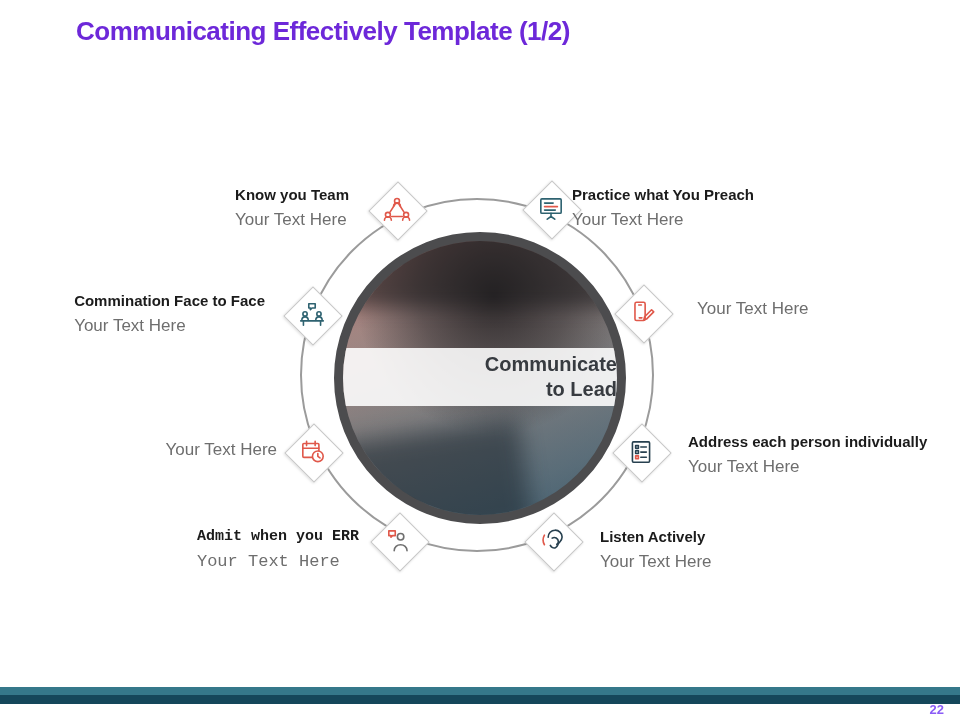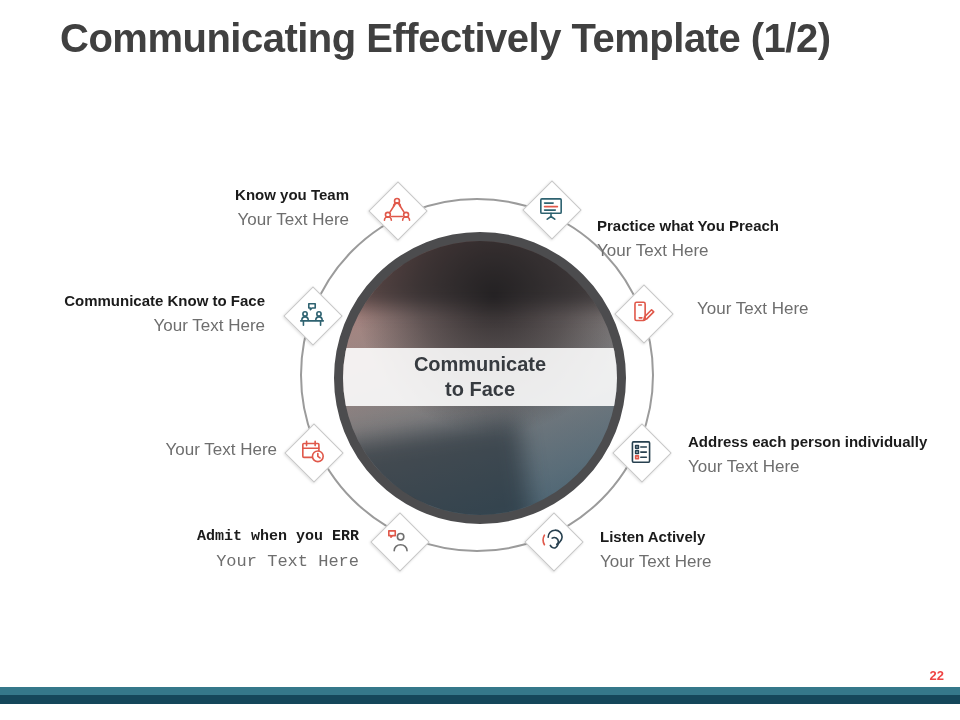--- a/index.html
+++ b/index.html
@@ -1,81 +1,81 @@
 <!DOCTYPE html>
 <html><head>
 <meta charset="utf-8">
 <style>
   html,body{margin:0;padding:0;background:#fff;}
   .slide{position:relative;width:960px;height:720px;background:#ffffff;overflow:hidden;
          font-family:"Liberation Sans",sans-serif;}
-  .page-title{position:absolute;left:60px;top:16px;font-size:40px;font-weight:700;color:#404040;
+  .page-title{position:absolute;left:76px;top:16px;font-size:26px;font-weight:700;color:#6d28d9;
               letter-spacing:-0.5px;white-space:nowrap;}
 
   
   .outer-ring{position:absolute;left:300px;top:198px;width:354px;height:354px;
               border:2px solid #9b9b9b;border-radius:50%;box-sizing:border-box;z-index:1;}
 
   
   .center-photo{position:absolute;left:334px;top:232px;width:274px;height:274px;
                 border:9px solid #4c4c4e;border-radius:50%;overflow:hidden;z-index:2;
                 background:
                   radial-gradient(circle at 55% 20%, rgba(30,28,30,0.85) 0%, rgba(50,46,48,0.55) 28%, rgba(80,76,78,0) 52%),
                   linear-gradient(155deg, rgba(205,125,115,0.80) 0%, rgba(186,136,130,0.50) 25%, rgba(130,120,122,0.25) 50%, rgba(70,100,118,0.60) 82%, rgba(55,90,110,0.78) 100%),
                   linear-gradient(180deg,#7d7a7a 0%,#8b8684 45%,#6f7579 100%);}
   .photo-dark-top{position:absolute;left:-10%;top:-8%;width:120%;height:32%;
                   background:rgba(25,25,28,0.55);filter:blur(9px);}
   .photo-dark-bottom{position:absolute;left:-8%;bottom:-10%;width:75%;height:40%;
                      background:rgba(20,30,38,0.50);filter:blur(11px);transform:rotate(-8deg);}
   .center-band{position:absolute;left:0;right:0;top:107px;height:58px;
                background:rgba(255,255,255,0.88);display:flex;flex-direction:column;
-               align-items:center;justify-content:center;}
+               align-items:flex-end;justify-content:center;}
   .center-band .line{font-size:20px;font-weight:700;color:#373b40;line-height:25px;}
 
   
   .diamond{position:absolute;width:56px;height:56px;z-index:3;}
   .diamond .shape{position:absolute;left:8px;top:8px;width:40px;height:40px;background:#fff;
                   border:1px solid #c7c7c7;transform:rotate(45deg);
                   box-shadow:0 1px 3px rgba(0,0,0,0.14);}
   .diamond svg{position:absolute;left:13px;top:13px;}
   .d1{left:369px;top:182px;} .d2{left:523px;top:181px;}
   .d3{left:284px;top:287px;} .d4{left:615px;top:285px;}
   .d5{left:285px;top:424px;} .d6{left:613px;top:424px;}
   .d7{left:371px;top:513px;} .d8{left:525px;top:513px;}
 
   
   .item-label{position:absolute;z-index:4;}
-  .side-left{text-align:right;}
+  .side-left{}
   .item-title{font-size:15px;font-weight:700;color:#1b1b1b;white-space:nowrap;}
   .item-sub{font-size:17px;color:#6e6e6e;margin-top:7px;white-space:nowrap;}
-  .lab1{right:611px;top:186px;} .lab2{left:597px;top:186px;margin-top:31px;}
+  .lab1{right:611px;top:186px;} .lab2{left:572px;top:186px;}
   .lab3{right:695px;top:292px;} .lab4{left:697px;top:292px;}
   .lab5{right:683px;top:433px;} .lab6{left:688px;top:433px;}
   .lab7{right:601px;top:528px;font-family:Liberation Mono, monospace;} .lab8{left:600px;top:528px;}
 
   
   .footer-bar-light{position:absolute;left:0;width:100%;top:687px;height:8px;background:#35788A;}
   .footer-bar-dark{position:absolute;left:0;width:100%;top:695px;height:9px;background:#15475A;}
-  .page-number{position:absolute;right:16px;top:668px;font-size:13px;font-weight:700;color:#ef4444;}
+  .page-number{position:absolute;right:16px;top:702px;font-size:13px;font-weight:700;color:#8b5cf6;}
 </style>
 </head>
 <body>
 
 <div class="slide">
 
   <div class="page-title">Communicating Effectively Template (1/2)</div>
 
   <div class="outer-ring"></div>
 
   <div class="center-photo">
     <div class="photo-dark-top"></div>
     <div class="photo-dark-bottom"></div>
     <div class="center-band">
       <div class="line">Communicate</div>
-      <div class="line">to Face</div>
+      <div class="line">to Lead</div>
     </div>
   </div>
 
   <div class="diamond d1">
     <div class="shape"></div>
     <svg width="30" height="30" viewBox="0 0 28 28" fill="none">
       <g stroke="#E0584A" stroke-width="1.5" stroke-linecap="round" stroke-linejoin="round">
         <circle cx="14" cy="5.5" r="2.3"></circle>
           <path d="M10.8 10.5a3.2 3.2 0 0 1 6.4 0"></path>
         <circle cx="5.5" cy="18.5" r="2.3"></circle>
@@ -174,21 +174,21 @@
 
   <div class="item-label side-left lab1">
     <div class="item-title">Know you Team</div>
     <div class="item-sub">Your Text Here</div>
   </div>
   <div class="item-label lab2">
     <div class="item-title">Practice what You Preach</div>
     <div class="item-sub">Your Text Here</div>
   </div>
   <div class="item-label side-left lab3">
-    <div class="item-title">Communicate Know to Face</div>
+    <div class="item-title">Commination Face to Face</div>
     <div class="item-sub">Your Text Here</div>
   </div>
   <div class="item-label lab4">
     <div class="item-sub">Your Text Here</div>
   </div>
   <div class="item-label side-left lab5">
     <div class="item-sub">Your Text Here</div>
   </div>
   <div class="item-label lab6">
     <div class="item-title">Address each person individually</div>

